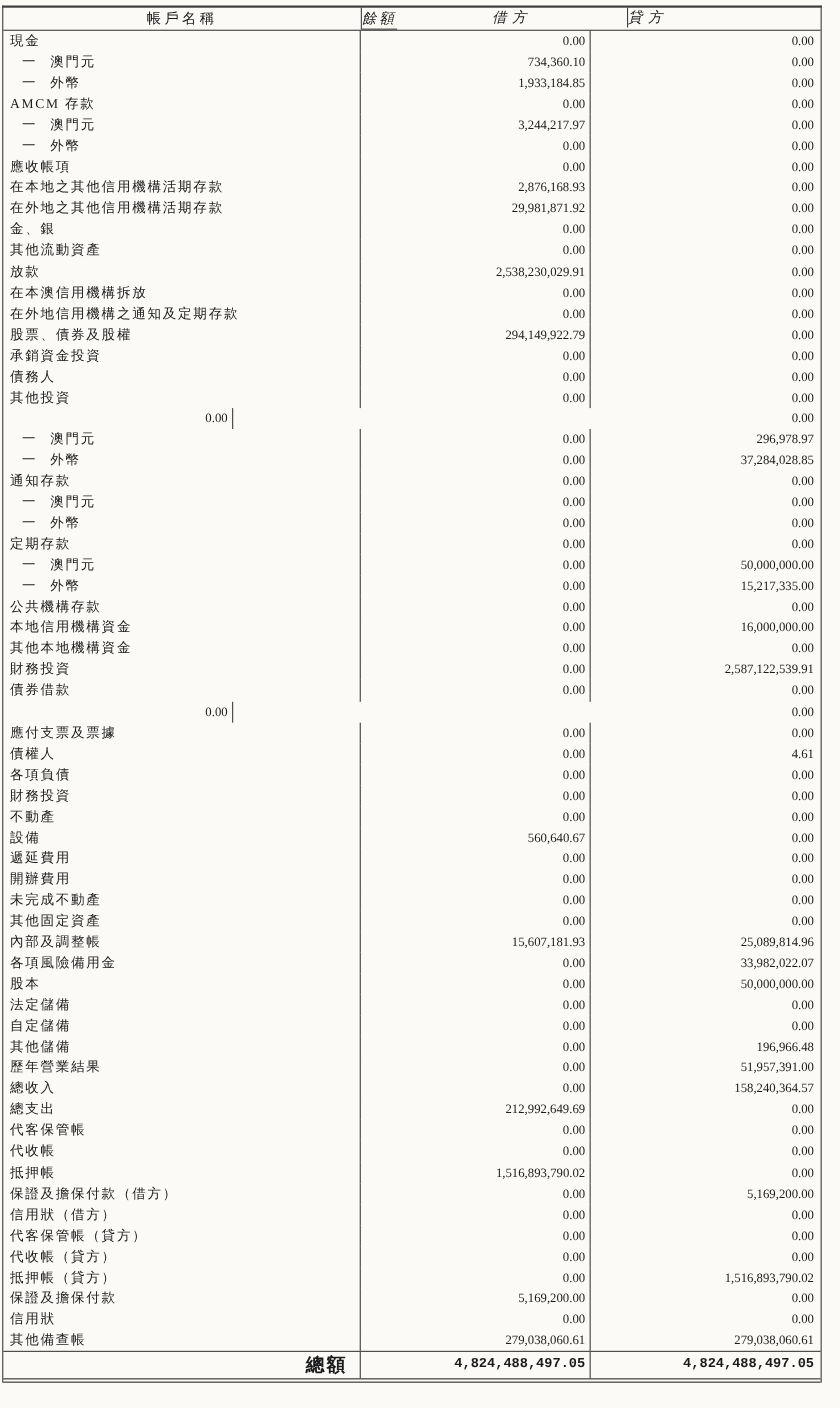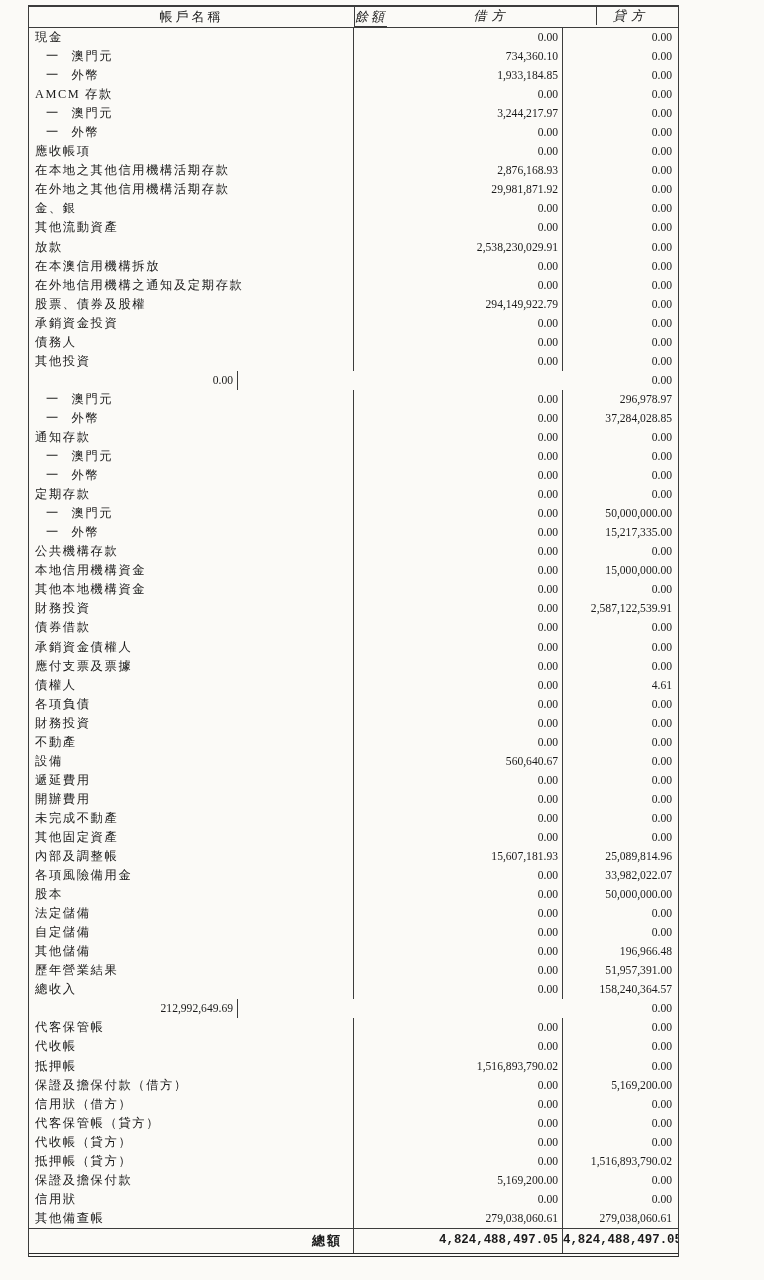--- a/index.html
+++ b/index.html
@@ -7,23 +7,23 @@
     padding: 0;
     width: 764px;
     height: 1280px;
     background: #fbfaf7;
     font-family: "Liberation Serif", "DejaVu Serif", serif;
     color: #1b1b1b;
     overflow: hidden;
   }
   .sheet {
     position: absolute;
-    left: 28px;
+    left: 2px;
     top: 5px;
-    width: 651px;
+    width: 745px;
   }
   .tbl {
     width: 100%;
     border: 1.6px solid #3c3c3c;
     border-top-width: 2px;
     border-bottom: none;
     box-sizing: border-box;
     background: transparent;
   }
   
@@ -40,21 +40,21 @@
   }
   .right-head { flex: 1; display: flex; flex-direction: row; font-style: italic; }
   .balance-head {
     height: 19px;
     line-height: 19px;
     text-align: center;
     border-bottom: 1.1px solid #3c3c3c;
     font-size: 13px;
     letter-spacing: 3px;
   }
-  .dc-head { display: flex; height: 18px; gap: 16px; }
+  .dc-head { display: flex; height: 18px; }
   .debit-head, .credit-head {
     line-height: 18px;
     text-align: center;
     font-size: 13px;
     letter-spacing: 5px;
   }
   .debit-head { flex: 0 0 209px; border-right: 1.1px solid #3c3c3c; }
   .credit-head { flex: 1; }
   
   .tbody { }
@@ -88,21 +88,21 @@
   .tfoot {
     display: flex;
     height: 24px;
     border-top: 1.4px solid #3c3c3c;
     border-bottom: 4.5px double #2b2b2b;
     font-weight: bold;
   }
   .tfoot .c-name {
     text-align: right;
     padding-right: 11px;
-    font-size: 13px;
+    font-size: 17px;
     letter-spacing: 2px;
     line-height: 23px;
   }
   .tfoot .c-debit, .tfoot .c-credit {
     font-size: 12.4px;
     line-height: 23px;
     font-family: Liberation Mono, monospace;
   }
 </style>
 </head>
@@ -286,21 +286,21 @@
 
   <div class="trow">
     <div class="cell c-name">公共機構存款</div>
     <div class="cell c-debit">0.00</div>
     <div class="cell c-credit">0.00</div>
   </div>
 
   <div class="trow">
     <div class="cell c-name">本地信用機構資金</div>
     <div class="cell c-debit">0.00</div>
-    <div class="cell c-credit">15,000,000.00</div>
+    <div class="cell c-credit">16,000,000.00</div>
   </div>
 
   <div class="trow">
     <div class="cell c-name">其他本地機構資金</div>
     <div class="cell c-debit">0.00</div>
     <div class="cell c-credit">0.00</div>
   </div>
 
   <div class="trow">
     <div class="cell c-name">財務投資</div>
@@ -308,21 +308,20 @@
     <div class="cell c-credit">2,587,122,539.91</div>
   </div>
 
   <div class="trow">
     <div class="cell c-name">債券借款</div>
     <div class="cell c-debit">0.00</div>
     <div class="cell c-credit">0.00</div>
   </div>
 
   <div class="trow">
-    <div class="cell c-name">承銷資金債權人</div>
     <div class="cell c-debit">0.00</div>
     <div class="cell c-credit">0.00</div>
   </div>
 
   <div class="trow">
     <div class="cell c-name">應付支票及票據</div>
     <div class="cell c-debit">0.00</div>
     <div class="cell c-credit">0.00</div>
   </div>
 
@@ -422,20 +421,21 @@
     <div class="cell c-credit">51,957,391.00</div>
   </div>
 
   <div class="trow">
     <div class="cell c-name">總收入</div>
     <div class="cell c-debit">0.00</div>
     <div class="cell c-credit">158,240,364.57</div>
   </div>
 
   <div class="trow">
+    <div class="cell c-name">總支出</div>
     <div class="cell c-debit">212,992,649.69</div>
     <div class="cell c-credit">0.00</div>
   </div>
 
   <div class="trow">
     <div class="cell c-name">代客保管帳</div>
     <div class="cell c-debit">0.00</div>
     <div class="cell c-credit">0.00</div>
   </div>
 

